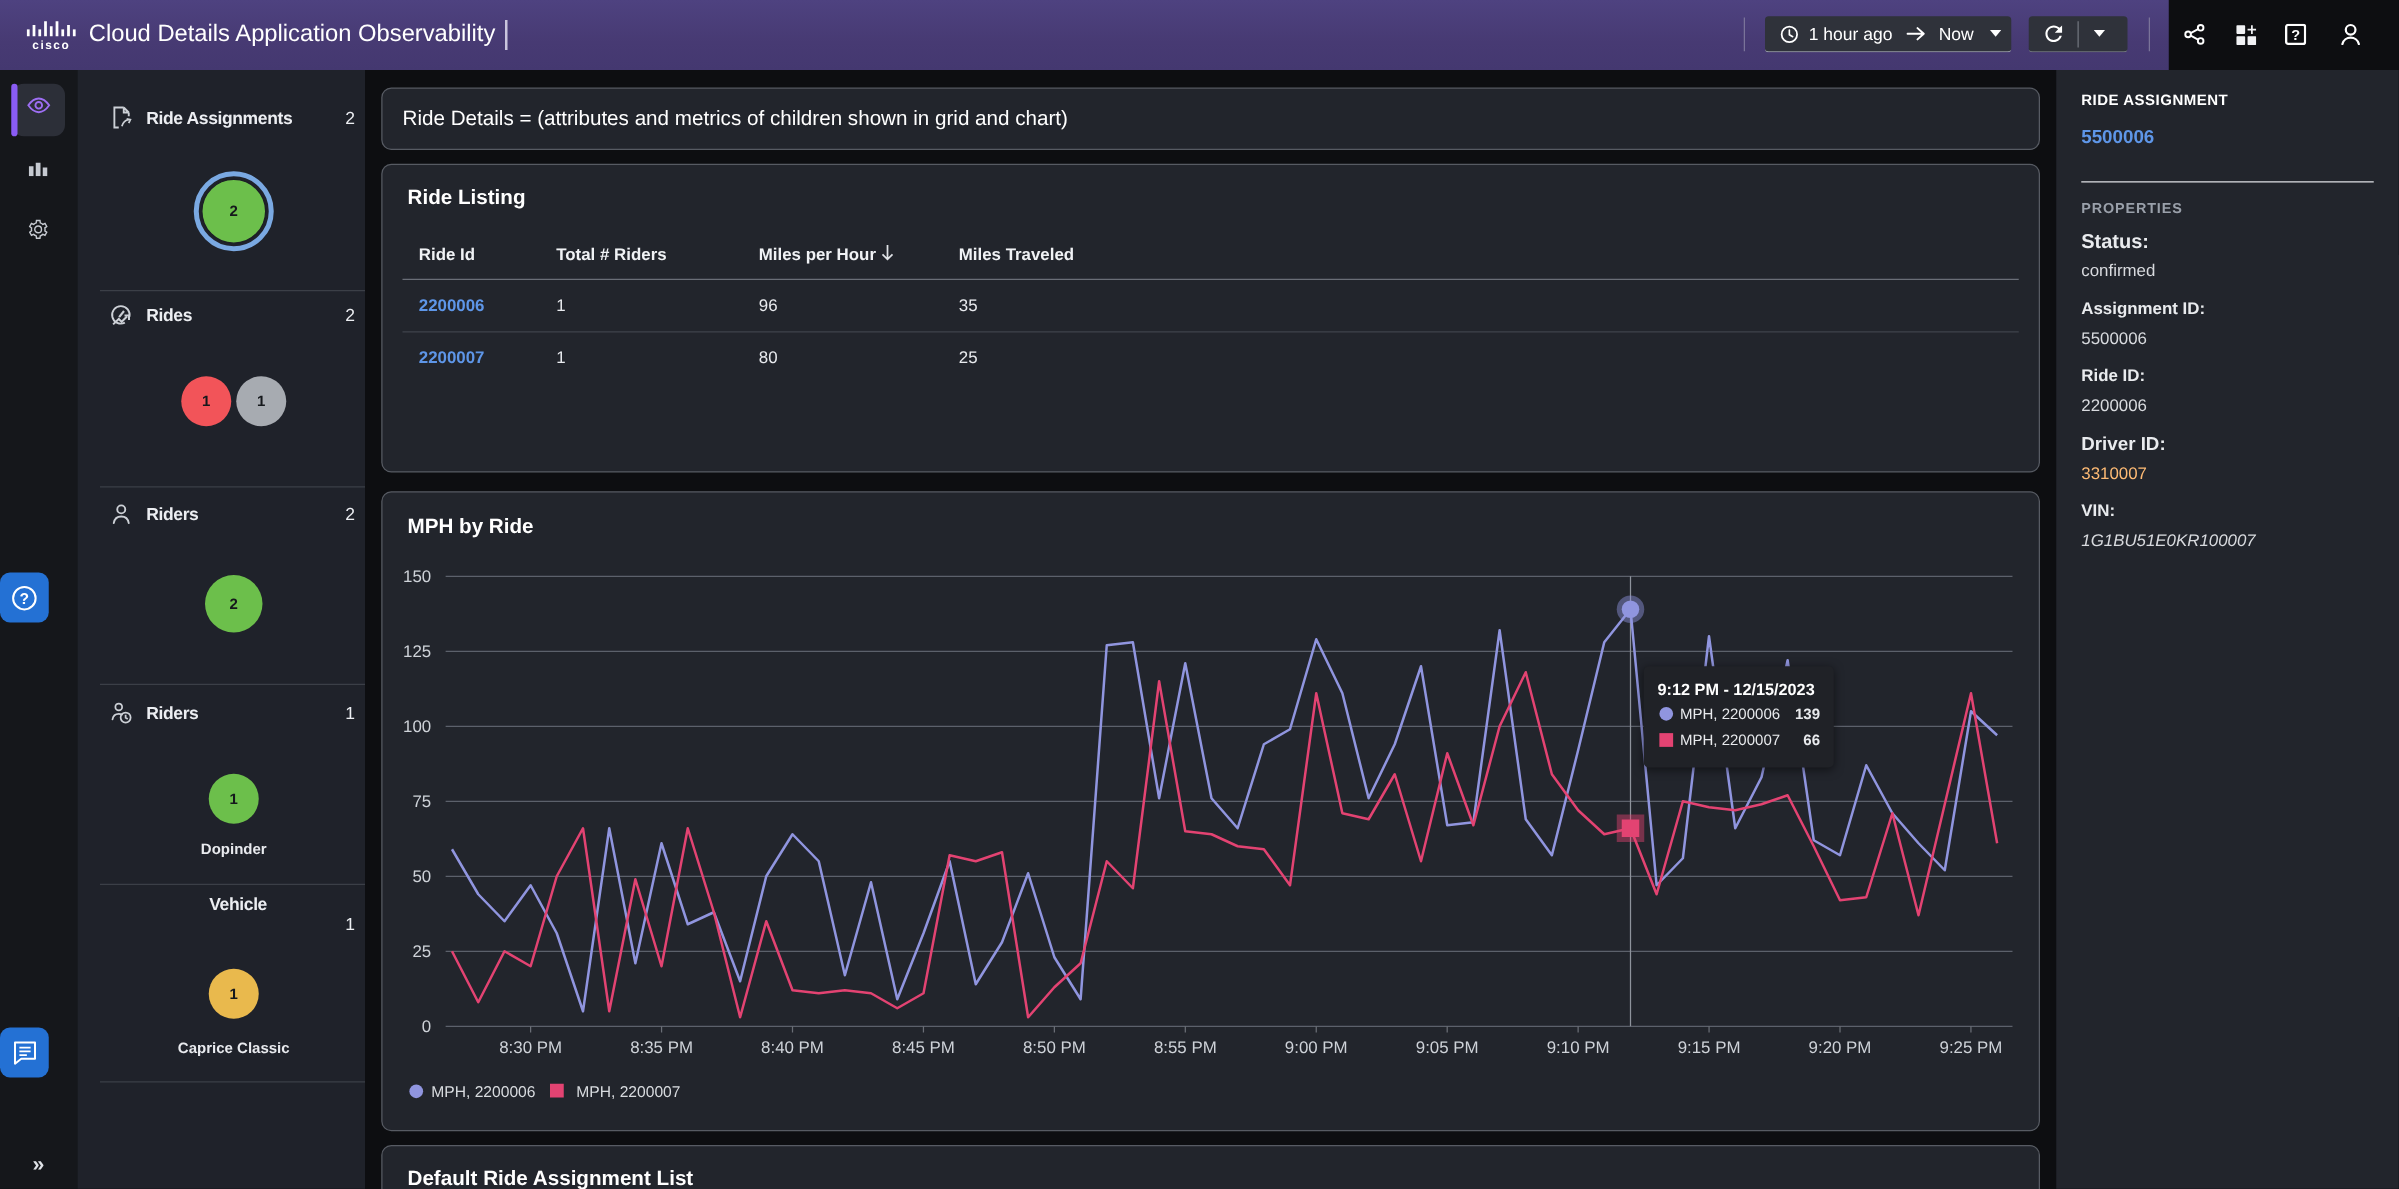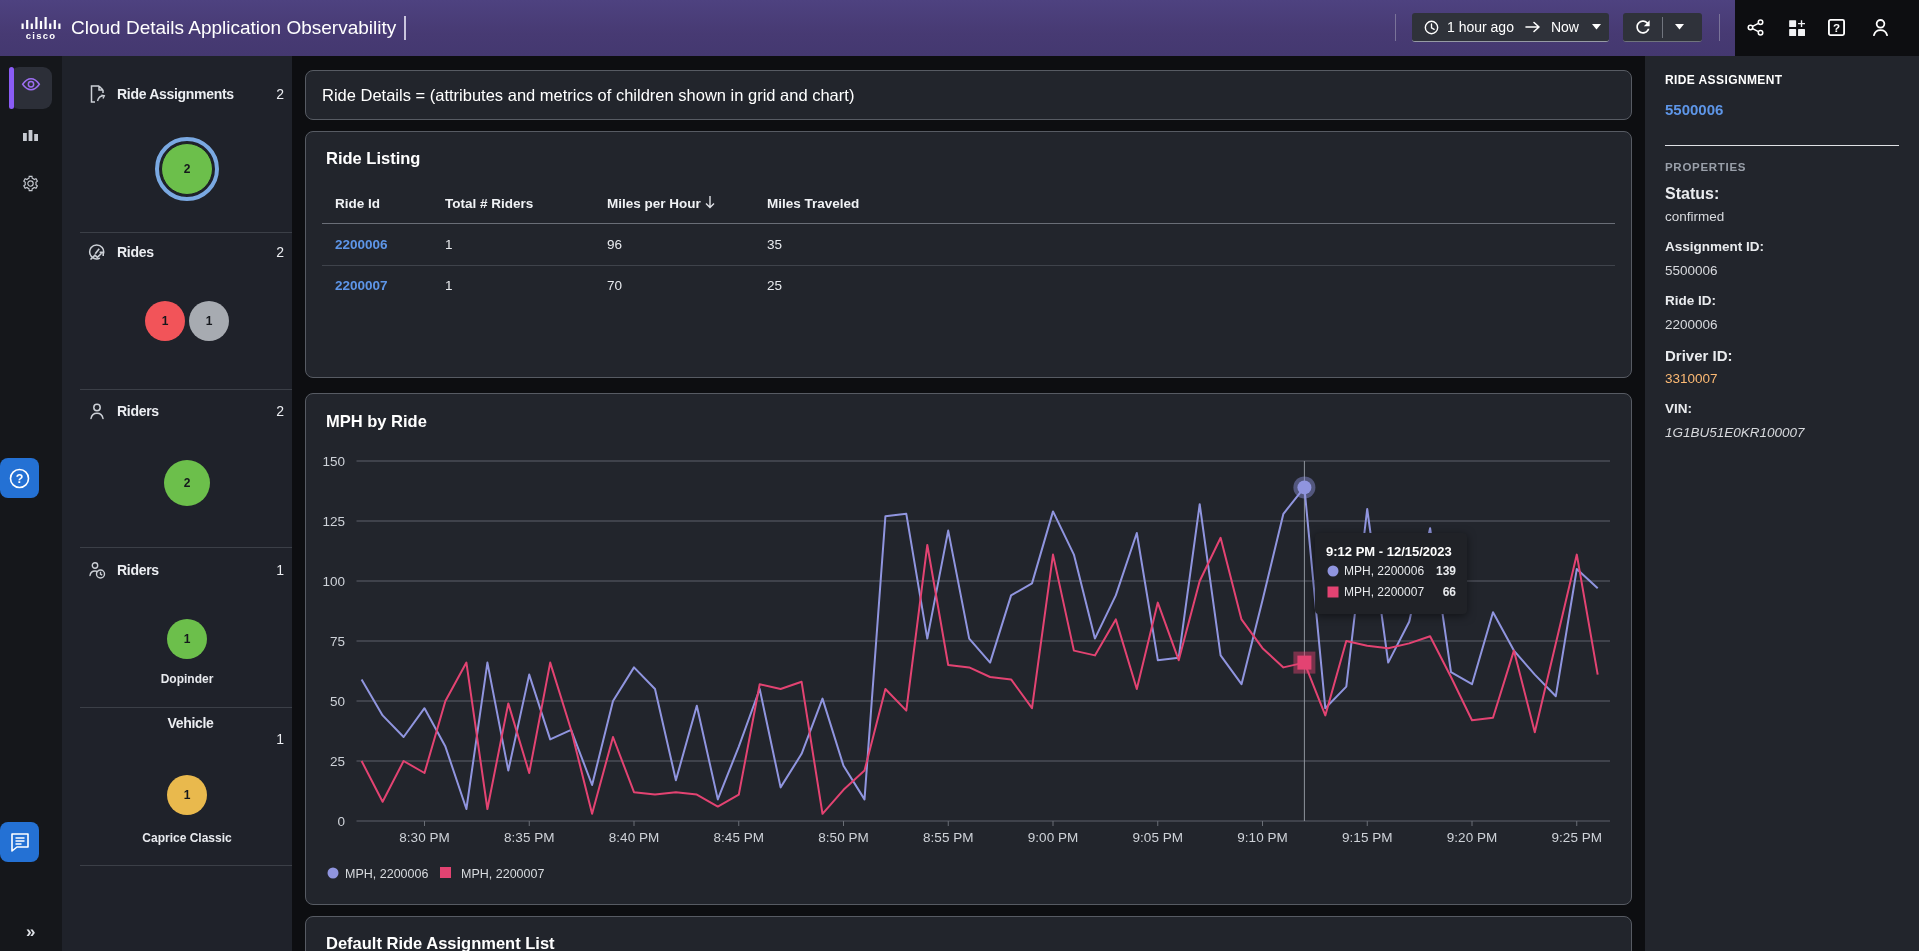--- a/index.html
+++ b/index.html
@@ -253,21 +253,21 @@
     </svg>
   <div class="th" style="left:461px; top:64px;">Miles Traveled</div>
   <div class="tline" style="top:91px; background:#6a6e77;"></div>
   <div class="td bluelink" style="left:29px; top:105px;">2200006</div>
   <div class="td" style="left:139px; top:105px;">1</div>
   <div class="td" style="left:301px; top:105px;">96</div>
   <div class="td" style="left:461px; top:105px;">35</div>
   <div class="tline" style="top:133px; background:#3f434b;"></div>
   <div class="td bluelink" style="left:29px; top:146px;">2200007</div>
   <div class="td" style="left:139px; top:146px;">1</div>
-  <div class="td" style="left:301px; top:146px;">70</div>
+  <div class="td" style="left:301px; top:146px;">80</div>
   <div class="td" style="left:461px; top:146px;">25</div>
 </div>
 <div class="panel" id="mph" style="left:305px; top:393px; width:1327px; height:512px;">
   <div class="ptitle" style="top:18px;">MPH by Ride</div>
   <div id="chart">
       <svg style="position:absolute;left:0;top:0;" width="1325" height="510" viewBox="0 0 1325 510" font-family="Liberation Sans">
 <line x1="50.5" y1="67" x2="1304" y2="67" stroke="#5c616b" stroke-width="1"></line>
         <text x="39" y="71.5" text-anchor="end" font-size="13.5" fill="#ced2d8">150</text>
         <line x1="50.5" y1="127" x2="1304" y2="127" stroke="#5c616b" stroke-width="1"></line>
         <text x="39" y="131.5" text-anchor="end" font-size="13.5" fill="#ced2d8">125</text>

